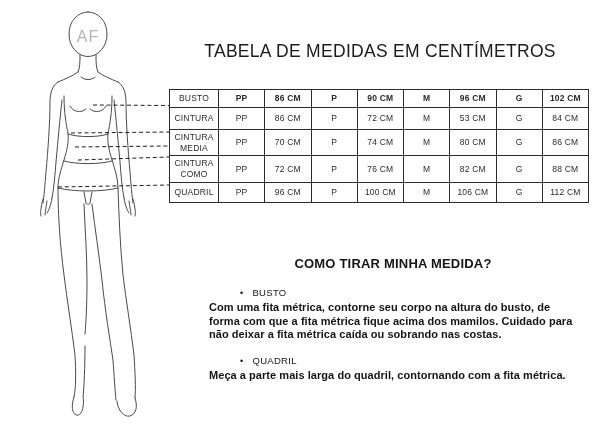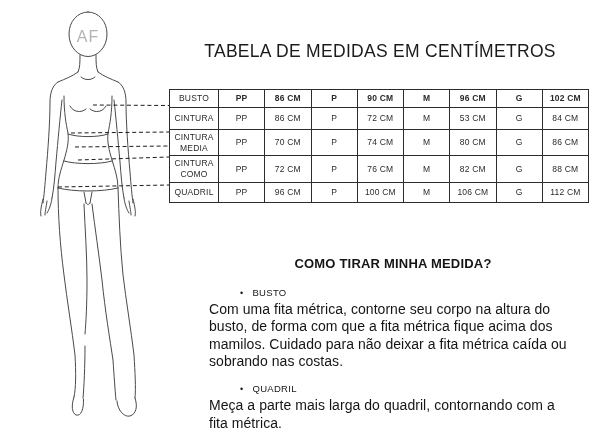--- a/index.html
+++ b/index.html
@@ -43,21 +43,21 @@
     letter-spacing:.2px; color:#151515;
   }
   .howto .item { margin-bottom:0; }
   .howto .item + .item { margin-top:13px; }
   .howto .term {
     font-size:9.5px; font-weight:400; padding-left:31px; letter-spacing:.3px;
     margin-bottom:3px; color:#151515;
   }
   .howto .bullet { display:inline-block; margin-right:9px; font-size:9px; }
   .howto p {
-    margin:0; font-size:14px; font-weight:400; line-height:1.24;
+    margin:0; font-size:11px; font-weight:700; line-height:1.24;
     letter-spacing:.05px; color:#151515;
   }
 </style>
 </head>
 <body>
 
 <div class="page">
 
   <svg class="croquis" width="200" height="439" viewBox="0 0 200 439">
     <g fill="none" stroke="#4a4a4a" stroke-width="1" stroke-linecap="round">

